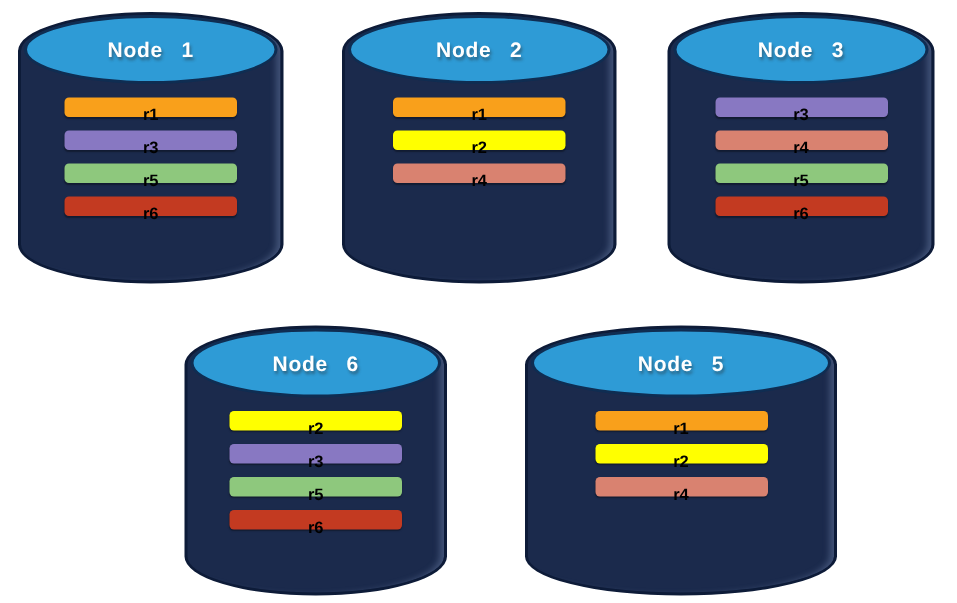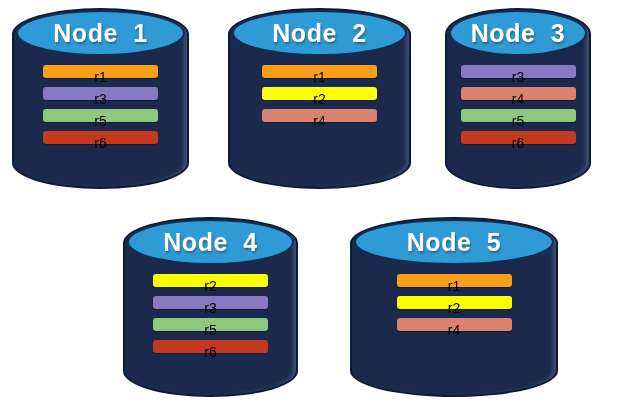--- a/index.html
+++ b/index.html
@@ -12,21 +12,21 @@
     position: relative;
     width: 638px;
     height: 402px;
     background: var(--background, #ffffff);
     overflow: hidden;
   }
   .node { position: absolute; }
   
   .pos-1 { left: 12px;  top: 8px;   width: 177px; height: 181px; }
   .pos-2 { left: 228px; top: 8px;   width: 183px; height: 181px; }
-  .pos-3 { left: 445px; top: 8px;   width: 146px; height: 181px; }
+  .pos-3 { left: 445px; top: 8px;   width: 178px; height: 181px; }
   .pos-4 { left: 123px; top: 217px; width: 175px; height: 180px; }
   .pos-5 { left: 350px; top: 217px; width: 208px; height: 180px; }
 
   .cyl-body {
     position: absolute;
     inset: 0;
     background: var(--cylinder-body, #1B2A4C);
     border: 2px solid var(--cylinder-outline, #0D1B38);
     border-radius: 50% / 26px;
     box-shadow: inset -5px 0 4px -2px rgba(110, 130, 170, 0.45);
@@ -41,21 +41,21 @@
     background: var(--cylinder-top, #2E9BD6);
     border: 2px solid var(--cylinder-top-outline, #0F2D52);
     border-radius: 50%;
     box-sizing: border-box;
     display: flex;
     align-items: center;
     justify-content: center;
   }
   .node-title {
     color: var(--title-color, #ffffff);
-    font-size: 25px;
+    font-size: 14px;
     font-weight: bold;
     letter-spacing: 0.5px;
     word-spacing: 8px;
     text-shadow: 1px 2px 2px rgba(40, 40, 40, 0.45);
     white-space: pre;
   }
   .replica-list {
     position: absolute;
     top: 57px;
     left: 0;
@@ -69,22 +69,22 @@
     width: 115px;
     height: 13px;
     border-radius: 3px;
     display: flex;
     align-items: center;
     justify-content: center;
     box-shadow: 0 1px 1px rgba(0,0,0,0.35);
   }
   .replica-bar span {
     color: var(--replica-label-color, #000000);
-    font-size: 14px;
-    font-weight: normal;
+    font-size: 11px;
+    font-weight: bold;
     line-height: 13px;
     margin-top: 12px;
   }
 </style>
 </head>
 <body>
 
 <div class="canvas">
     <div class="node pos-1">
       <div class="cyl-body"></div>
@@ -139,21 +139,21 @@
           <span>r5</span>
         </div>
         <div class="replica-bar" style="background: rgb(195, 58, 33);">
           <span>r6</span>
         </div>
       </div>
     </div>
     <div class="node pos-4">
       <div class="cyl-body"></div>
       <div class="cyl-top">
-        <span class="node-title">Node 4</span>
+        <span class="node-title">Node 6</span>
       </div>
       <div class="replica-list">
         <div class="replica-bar" style="background: rgb(255, 255, 0);">
           <span>r2</span>
         </div>
         <div class="replica-bar" style="background: rgb(136, 120, 194);">
           <span>r3</span>
         </div>
         <div class="replica-bar" style="background: rgb(142, 200, 125);">
           <span>r5</span>

